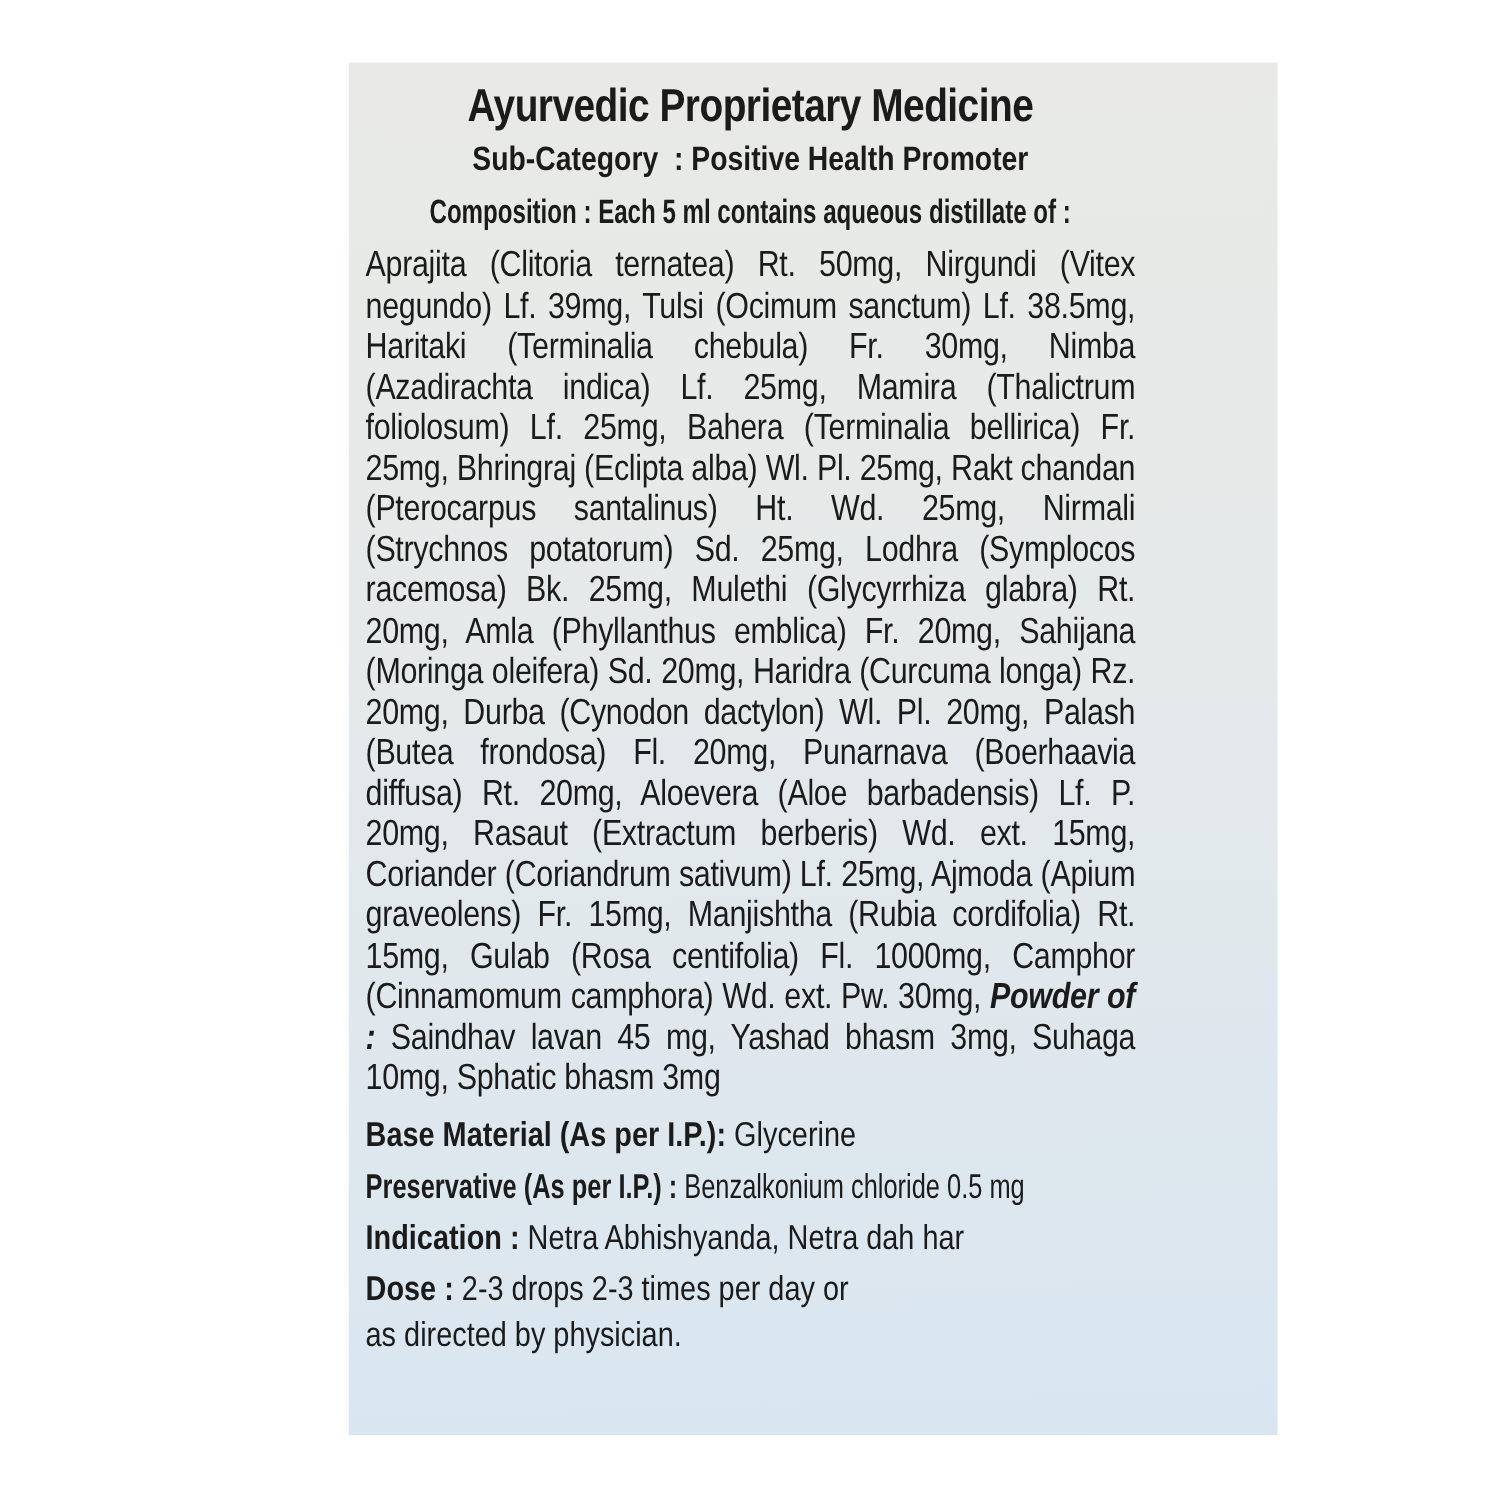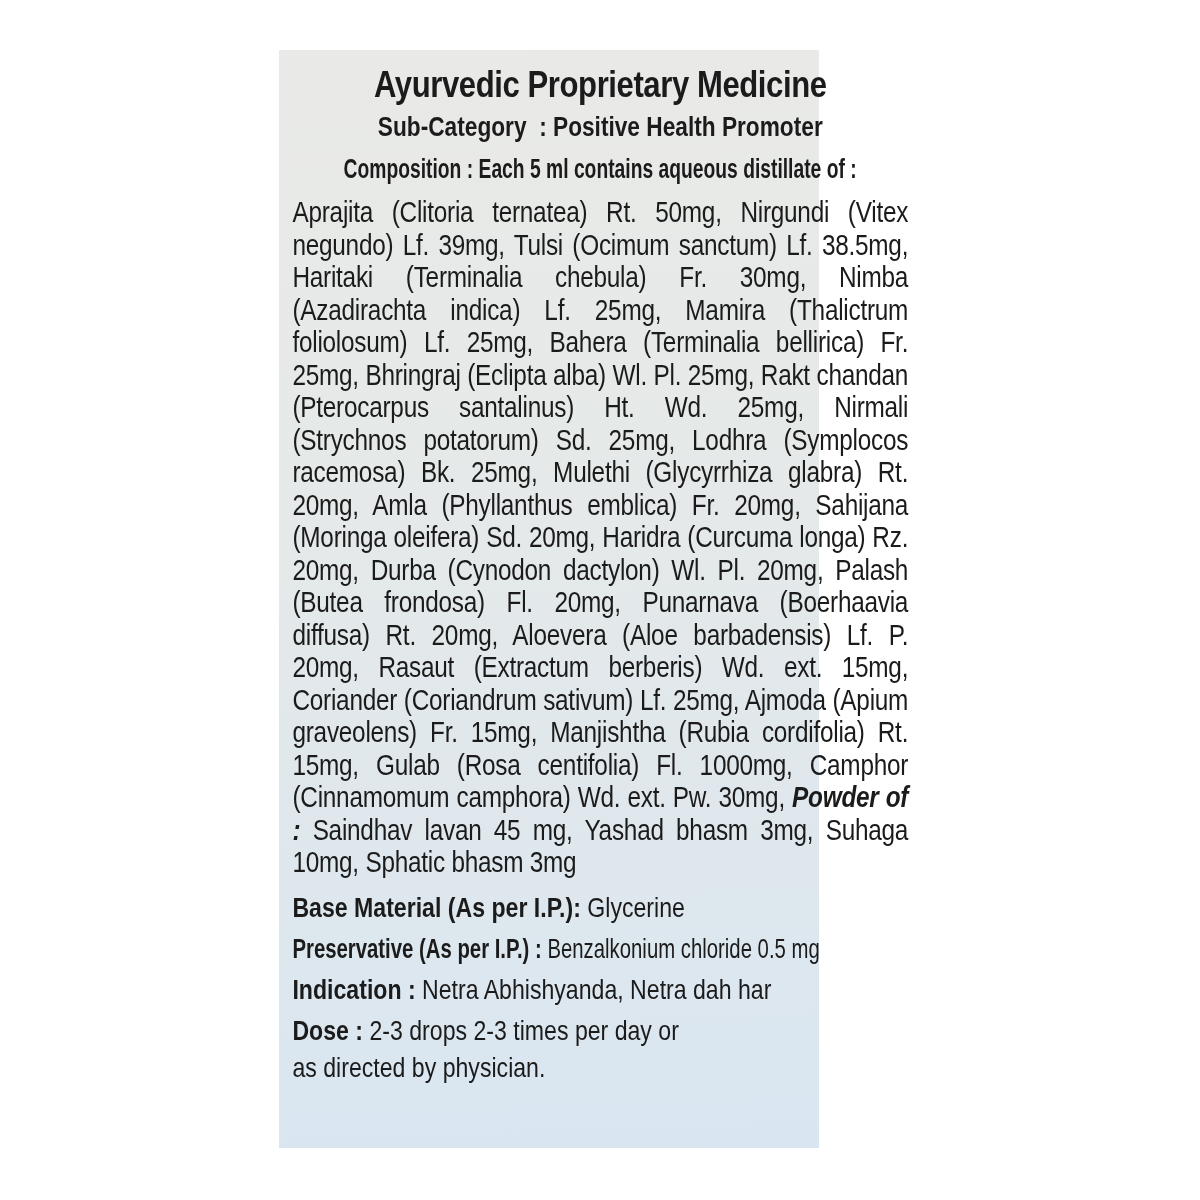--- a/index.html
+++ b/index.html
@@ -12,21 +12,21 @@
     position: relative;
     width: 1200px;
     height: 1200px;
     background: #ffffff;
     overflow: hidden;
   }
   .label-box {
     position: absolute;
     left: 279px;
     top: 50px;
-    width: 540px;
+    width: 743px;
     height: 1098px;
     background: linear-gradient(178deg, #e9eae7 0%, #e5e9e9 42%, #d9e6f1 100%);
   }
   .scale-wrap {
     width: 765px;
     transform: scaleX(0.84);
     transform-origin: top left;
     box-sizing: border-box;
     padding: 12px 16px 0 16px;
     color: #1b1b1b;

